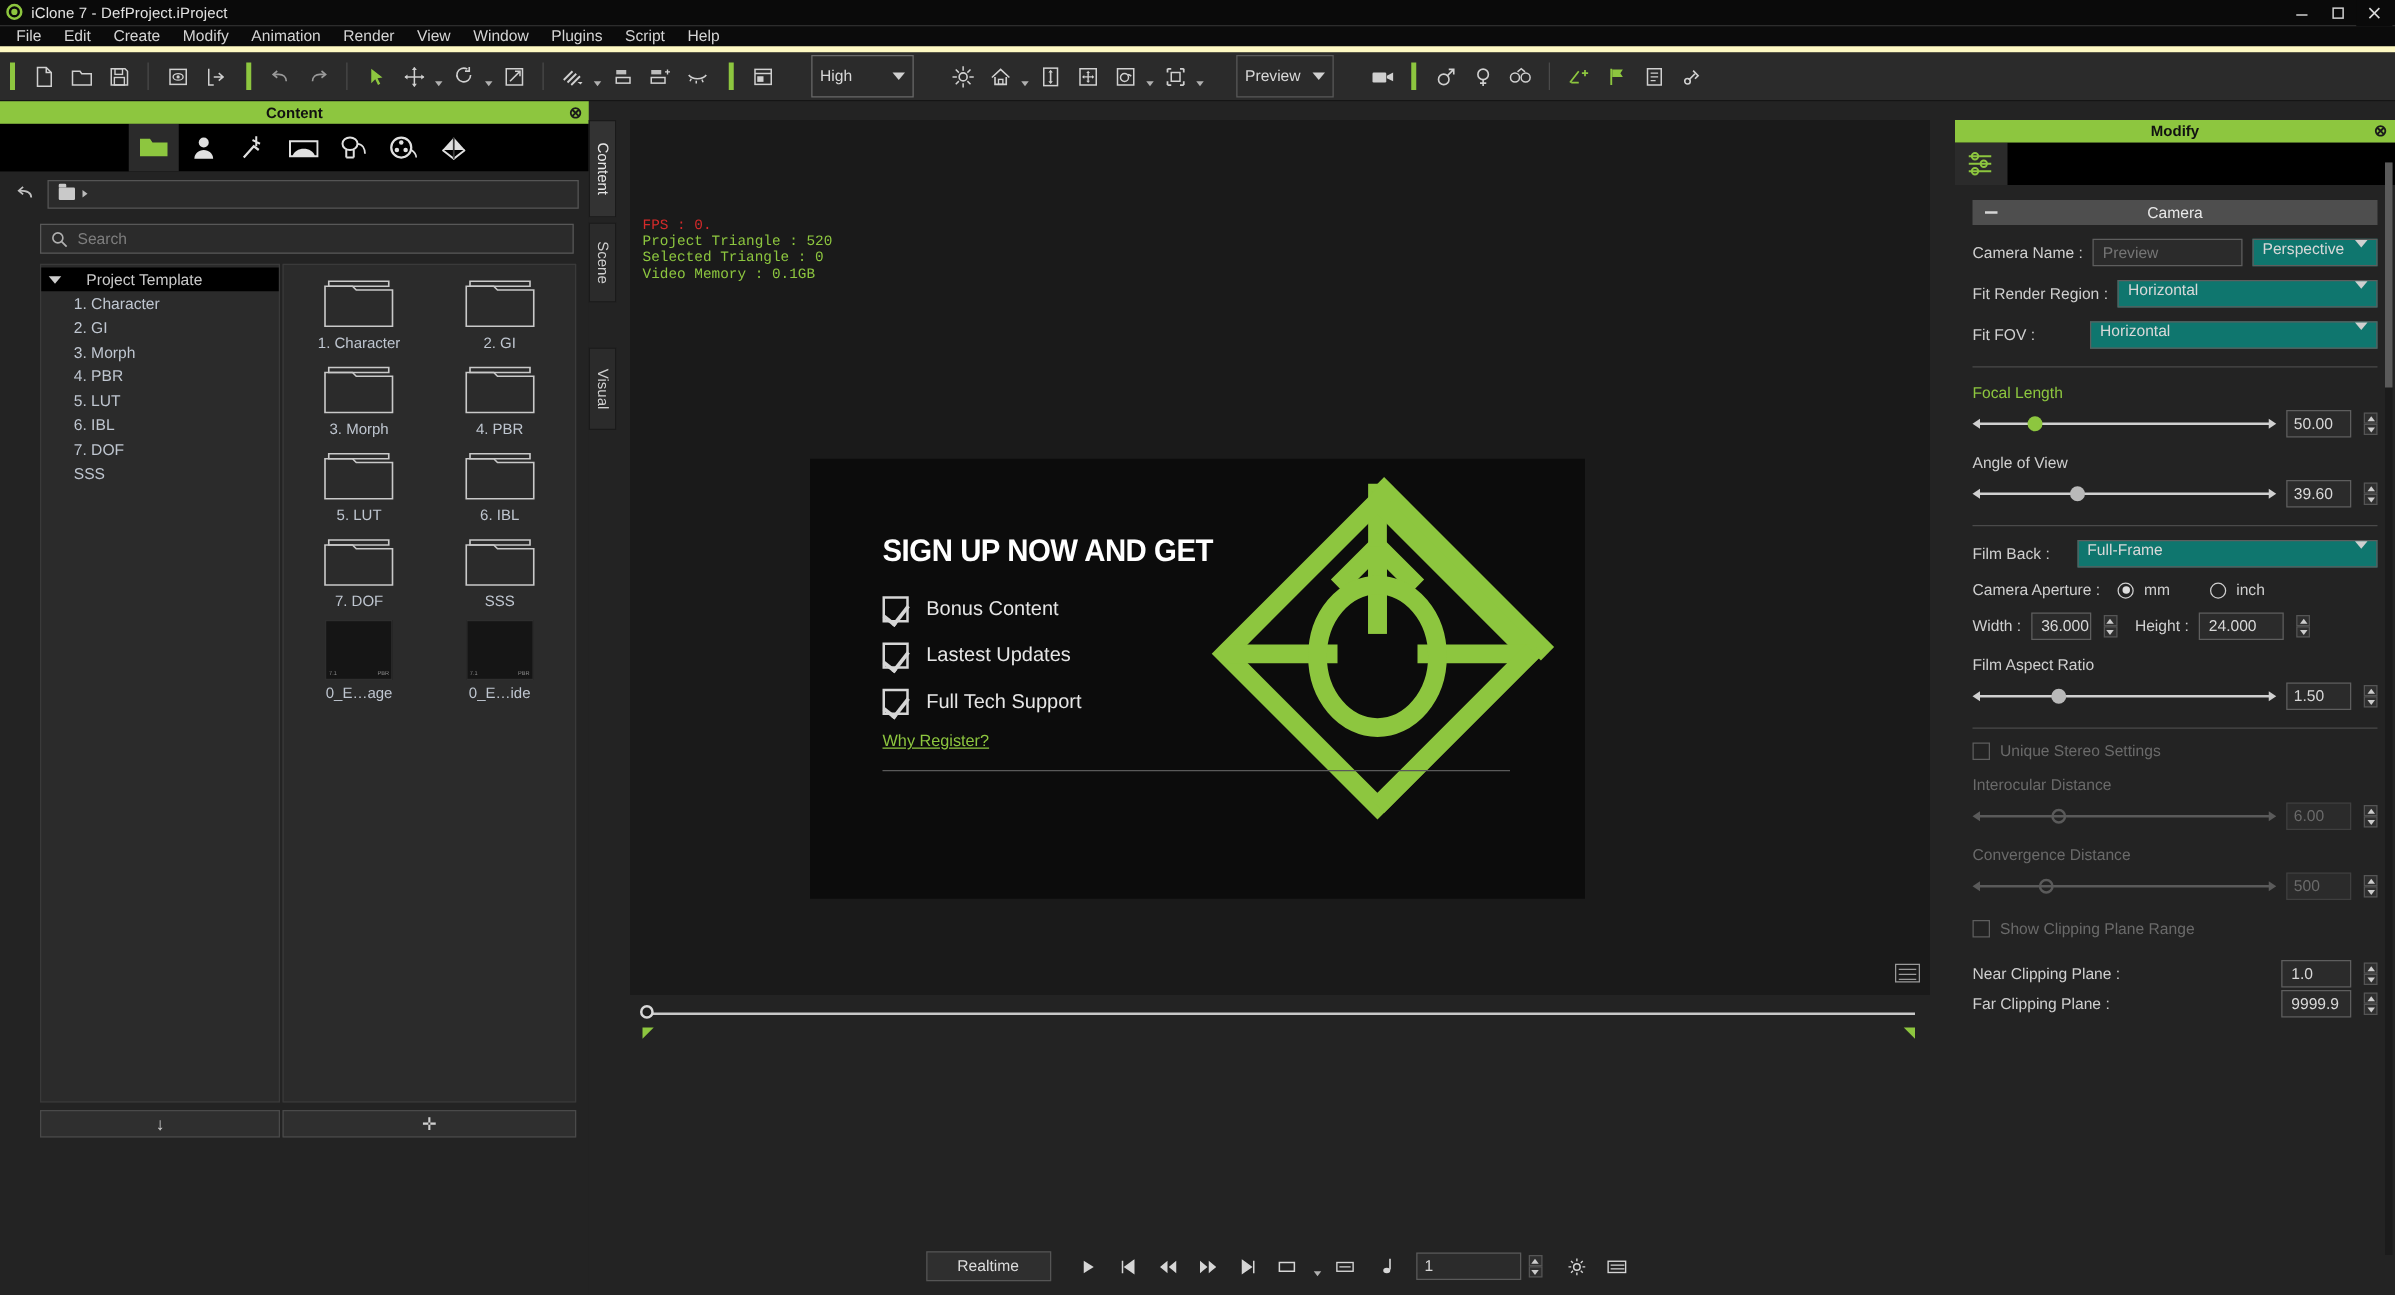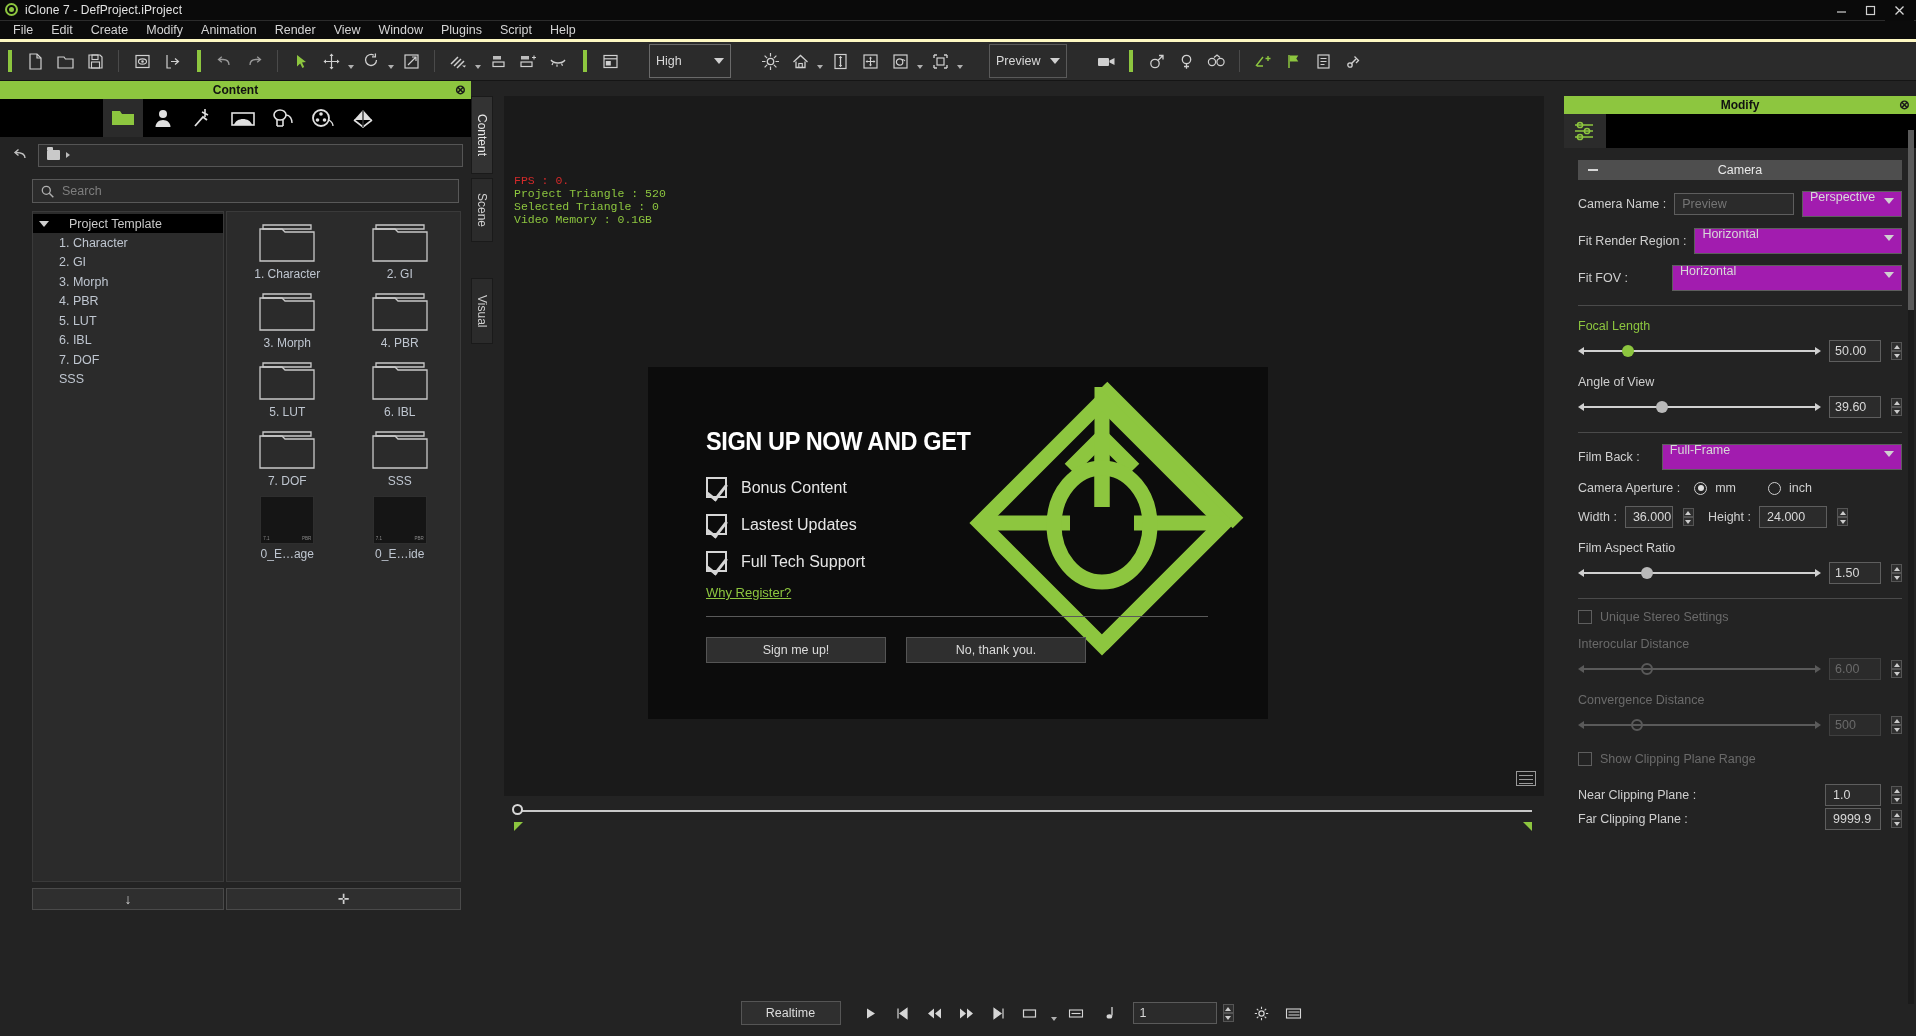--- a/index.html
+++ b/index.html
@@ -29,21 +29,21 @@
   }
   .tb-title { font-size:12px; color:#e2e2e2; letter-spacing:.1px; }
   .tb-win { position:absolute; right:2px; top:0; display:flex; height:21px; align-items:center; }
   .tb-btn { width:29px; height:21px; display:flex; align-items:center; justify-content:center;
             color:#d0d0d0; font-size:13px; line-height:1; }
   .tb-btn.close { background:#0a0a0a; }
   .tb-btn svg { display:block; }
 
   
   .menubar { height:21px; background:#0b0b0b; display:flex; align-items:center;
-             padding-left:4px; border-bottom:3px solid #fef9c3; }
+             padding-left:4px; border-bottom:5px solid #fef9c3; }
   .menu-item { font-size:12.5px; color:#d4d4d4; padding:2px 9px; cursor:default; }
 
   
   .toolbar { height:39px; background:#2b2b2b; display:flex; align-items:center;
              border-bottom:1px solid #151515; padding-left:6px; gap:0; }
   .accent-bar { width:4px; height:22px; background:#8dc63f; margin:0 8px 0 2px; }
   .tsep { width:1px; height:22px; background:#4a4a4a; margin:0 8px; }
   .tbtn { width:30px; height:30px; display:flex; align-items:center; justify-content:center;
           color:#d0d0d0; }
   .tbtn svg { display:block; }
@@ -229,22 +229,22 @@
             align-items:center; justify-content:center; }
   .rp-body { padding:12px 14px 0 14px; position:relative; height:888px; overflow:hidden; }
   .sect-head { height:20px; background:#4e4e4e; display:flex; align-items:center;
                justify-content:center; position:relative; font-size:12.5px; color:#e8e8e8; }
   .sect-head .minus { position:absolute; left:10px; width:10px; height:2px; background:#d6d6d6; }
   .frow { display:flex; align-items:center; margin-top:11px; gap:8px; }
   .flabel { font-size:12.5px; color:#cfcfcf; white-space:nowrap; }
   .fld { height:22px; background:#2b2b2b; border:1px solid #5e5e5e; display:flex;
          align-items:center; padding:0 7px; font-size:12.5px; color:#d8d8d8; }
   .fld.ph { color:#757575; }
-  .ddown { height:22px; background:#a21caf; border:1px solid #5e5e5e; display:flex;
-           align-items:flex-end; justify-content:space-between; padding:12px 7px;
+  .ddown { height:22px; background:#0f766e; border:1px solid #5e5e5e; display:flex;
+           align-items:flex-start; justify-content:space-between; padding:0 7px;
            font-size:12.5px; color:#d8d8d8; }
   .ddown .dc { border-left:5px solid transparent; border-right:5px solid transparent;
                border-top:6px solid #d0d0d0; margin-left:8px; }
   .hr { height:1px; background:#4a4a4a; margin:14px 0 0 0; }
   .lens-grid { display:flex; flex-wrap:wrap; gap:6px; margin-top:13px; }
   .lens-btn { width:92px; height:24px; background:#2b2b2b; border:1px solid #5e5e5e;
               display:flex; align-items:center; justify-content:center;
               font-size:12.5px; color:#d8d8d8; }
   .slabel { font-size:12.5px; margin-top:13px; color:#cfcfcf; }
   .slabel.on { color:#8dc63f; }
@@ -813,24 +813,20 @@
           <span class="su-chk"></span>
           <span class="txt">Lastest Updates</span>
         </div>
         <div class="su-row">
           <span class="su-chk"></span>
           <span class="txt">Full Tech Support</span>
         </div>
       </div>
       <div class="su-link">Why Register?</div>
       <div class="su-hr"></div>
-      <div class="su-btns">
-        <div class="su-btn">Sign me up!</div>
-        <div class="su-btn">No, thank you.</div>
-      </div>
     </div>
 
     <div class="vp-corner">
       <i></i>
         <i></i>
         <i></i>
     </div>
   </div>
 
   <div class="timeline-strip">

